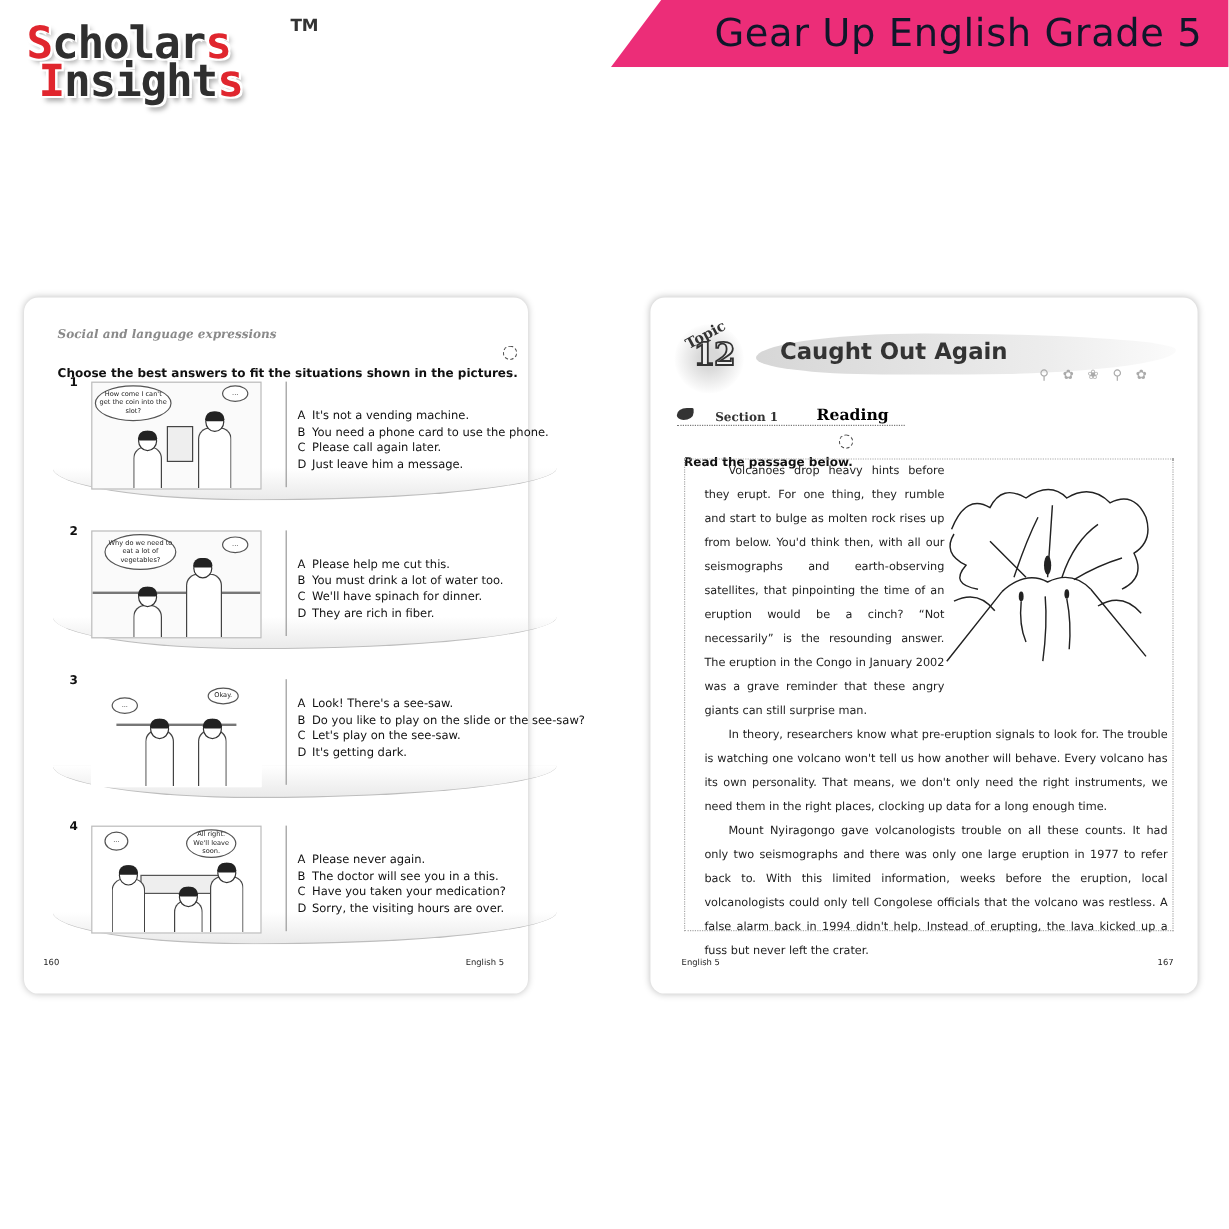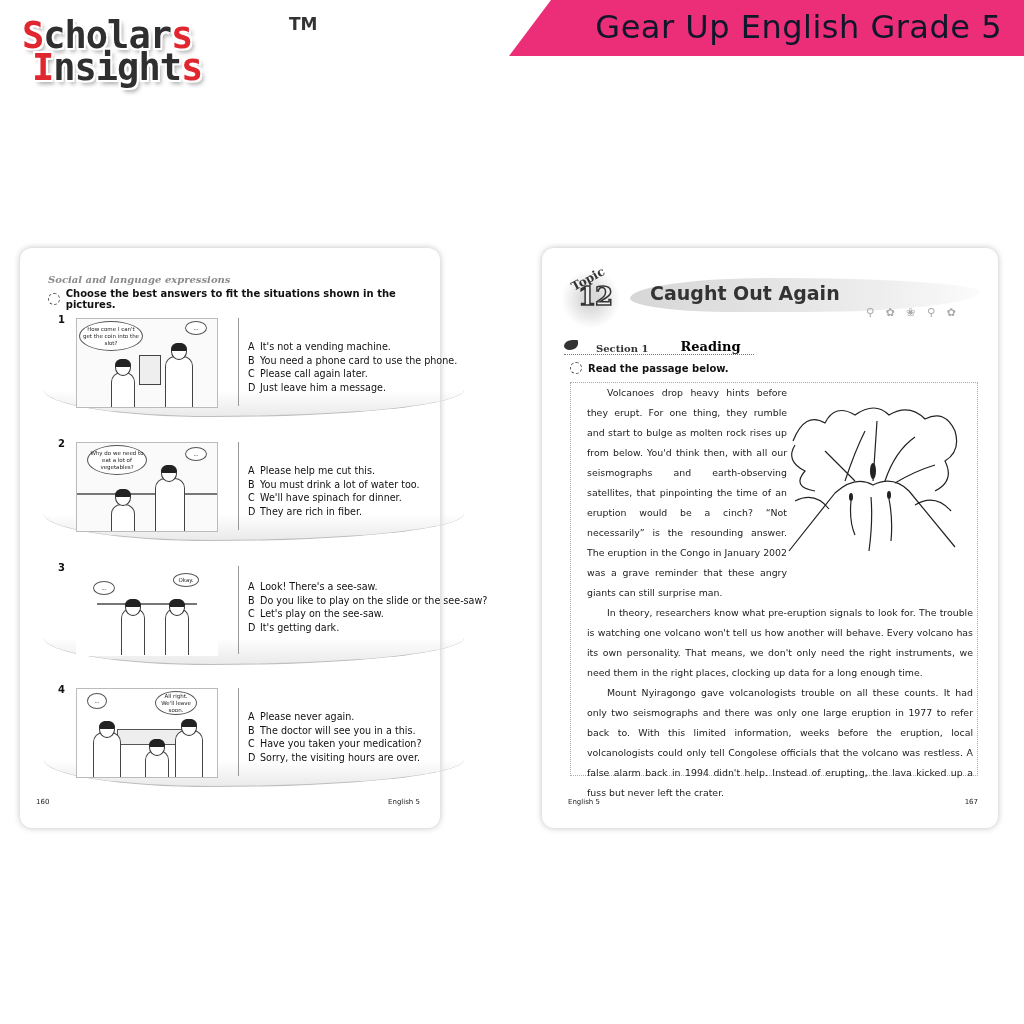--- a/index.html
+++ b/index.html
@@ -14,21 +14,21 @@
     .logo .line {
       font-family:"DejaVu Sans Mono", monospace; font-weight:bold;
       font-size:37px; line-height:32px; letter-spacing:-1px;
       color:#2f2f2f;
       text-shadow: 2px 2px 0 #fff, -2px -2px 0 #fff, 2px -2px 0 #fff, -2px 2px 0 #fff, 3px 4px 4px rgba(0,0,0,.35);
       white-space:nowrap;
     }
     .logo .line .red { color:#e0262e; }
     .logo .l1 { position:absolute; left:0; top:6px; }
     .logo .l2 { position:absolute; left:10px; top:38px; }
-    .logo .tm { position:absolute; left:220px; top:0px; font-size:17px; font-weight:bold; color:#333; font-family:"DejaVu Sans", sans-serif;margin-left:47px; }
+    .logo .tm { position:absolute; left:220px; top:0px; font-size:14px; font-weight:bold; color:#333; font-family:"DejaVu Sans", sans-serif; }
 
     .banner {
       position:absolute; left:509px; top:0; width:515px; height:56px;
       background:#ec2d78;
       clip-path:polygon(42px 0, 100% 0, 100% 100%, 0 100%);
     }
     .banner-title {
       position:absolute; right:22px; top:8px;
       color:#0f172a; font-size:32px; font-family:"DejaVu Sans", sans-serif;
       letter-spacing:0.5px; white-space:nowrap;
@@ -41,21 +41,21 @@
     }
     .page-left { left:20px; top:248px; width:420px; height:580px; }
     .page-right { left:542px; top:248px; width:456px; height:580px; }
 
     .section-label {
       position:absolute; left:28px; top:26px; font-style:italic; font-weight:bold;
       color:#8a8a8a; font-size:10px; font-family:"DejaVu Serif", serif;
     }
     .instruction {
       position:absolute; font-weight:bold; font-size:10px; color:#111;
-      display:flex; align-items:center; gap:6px;
+      display:flex; align-items:flex-end; gap:6px;flex-direction:column;
     }
     .gear {
       width:12px; height:12px; border:1.5px dashed #555; border-radius:50%;
       box-sizing:border-box; display:inline-block;
     }
 
     
     .q { position:absolute; left:18px; width:425px; height:104px; }
     .q-num { position:absolute; left:20px; top:0; font-weight:bold; font-size:10px; color:#111; }
     .q-pic {

